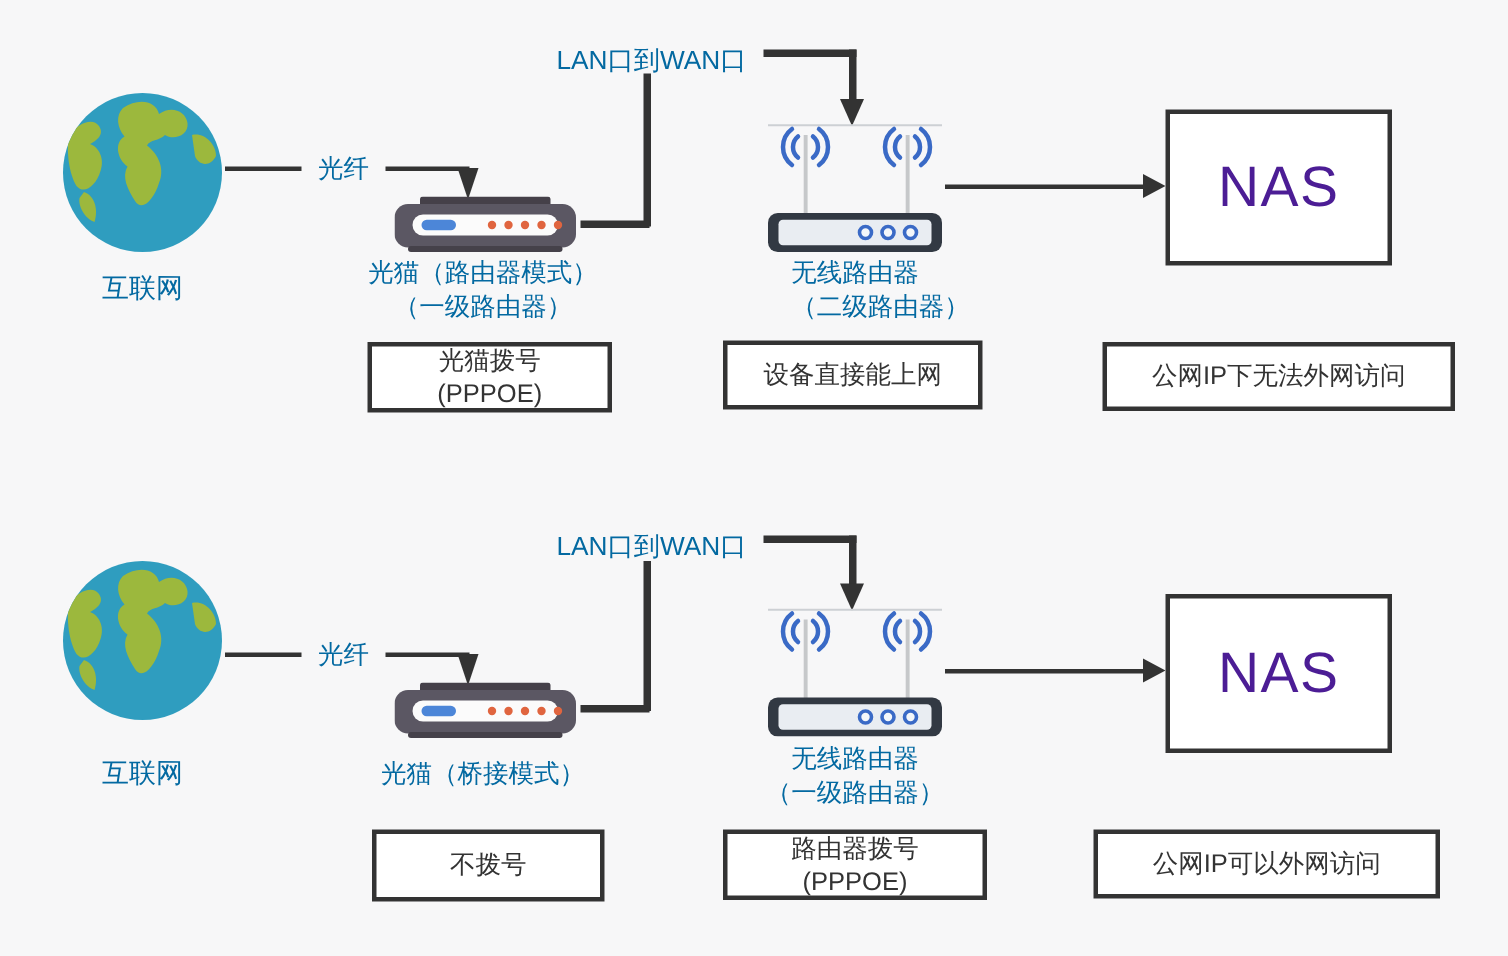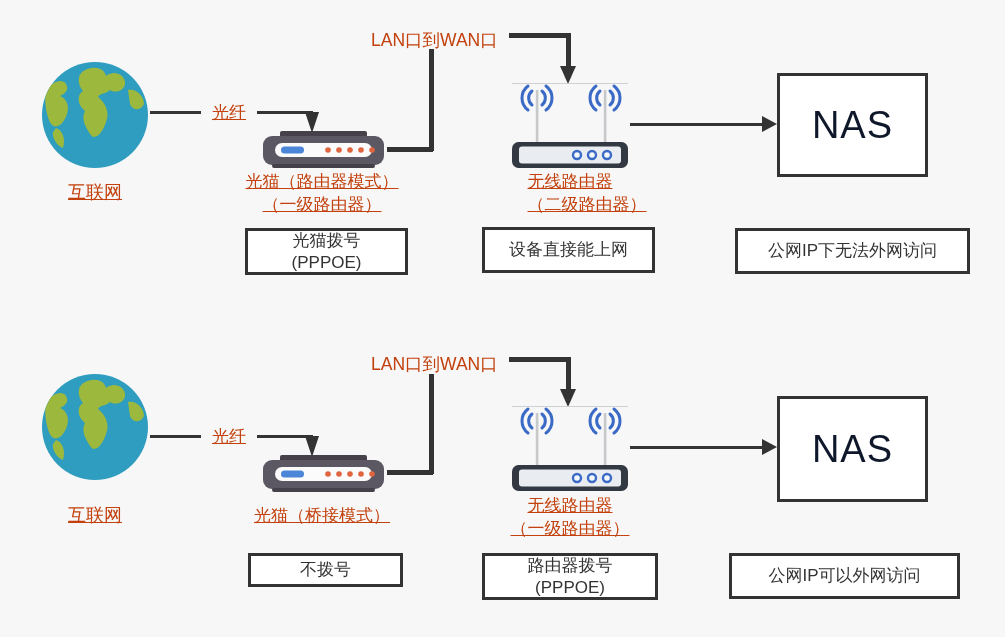--- a/index.html
+++ b/index.html
@@ -2,32 +2,32 @@
 <html><head>
 <meta charset="utf-8">
 <style>
   html,body{margin:0;padding:0;background:#f7f7f8;}
   .canvas{
     position:relative;width:1005px;height:637px;background:#f7f7f8;
     font-family:"Liberation Sans","DejaVu Sans",sans-serif;color:#333;overflow:hidden;
   }
   .abs{position:absolute;}
   .ln{position:absolute;background:#333;}
-  .lbl{position:absolute;color:#c2410c;font-size:17px;line-height:22px;white-space:nowrap;}
-  .ctr{text-align:center;text-decoration:underline;}
+  .lbl{position:absolute;color:#0369a1;font-size:17px;line-height:22px;white-space:nowrap;}
+  .ctr{text-align:center;}
   .onbg{background:#f7f7f8;padding:0 3px;}
   .note{
     position:absolute;background:#fff;border:3px solid #333;box-sizing:border-box;
     display:flex;flex-direction:column;align-items:center;justify-content:center;
     font-size:17px;line-height:22px;text-align:center;
   }
   .nasbox{
     position:absolute;background:#fff;border:3px solid #333;box-sizing:border-box;
     display:flex;align-items:center;justify-content:center;
-    font-size:38px;color:#0f172a;letter-spacing:1px;
+    font-size:38px;color:#4c1d95;letter-spacing:1px;
   }
   .arr-down-sm{position:absolute;width:0;height:0;
     border-left:7px solid transparent;border-right:7px solid transparent;border-top:21px solid #333;}
   .arr-down-lg{position:absolute;width:0;height:0;
     border-left:8px solid transparent;border-right:8px solid transparent;border-top:18px solid #333;}
   .arr-right{position:absolute;width:0;height:0;
     border-top:8px solid transparent;border-bottom:8px solid transparent;border-left:15px solid #333;}
 </style>
 </head>
 <body>
@@ -184,21 +184,21 @@
     </svg>
     <div class="lbl ctr" style="left:470px;top:495px;width:200px">无线路由器</div>
     <div class="lbl ctr" style="left:470px;top:518px;width:200px">（一级路由器）</div>
 
     <div class="ln" style="left:630px;top:446px;width:134px;height:3px"></div>
     <div class="arr-right" style="left:762px;top:439px"></div>
     <div class="nasbox" style="left:777px;top:396px;width:151px;height:106px">
       <span>NAS</span>
     </div>
 
-    <div class="note" style="left:248px;top:553px;width:155px;height:34px">
+    <div class="note" style="left:248px;top:553px;width:155px;height:48px">
       <div>不拨号</div>
     </div>
     <div class="note" style="left:482px;top:553px;width:176px;height:47px">
       <div>路由器拨号</div>
       <div>(PPPOE)</div>
     </div>
     <div class="note" style="left:729px;top:553px;width:231px;height:46px">
       <div>公网IP可以外网访问</div>
     </div>
   </section>

